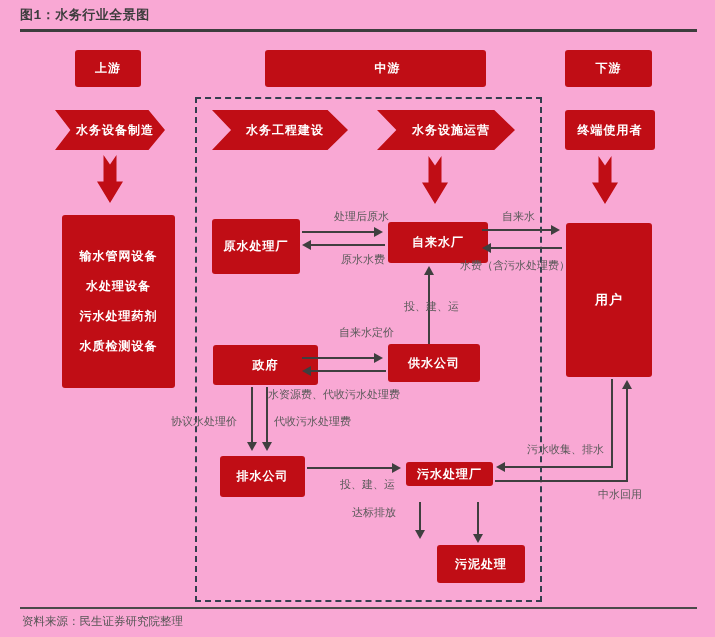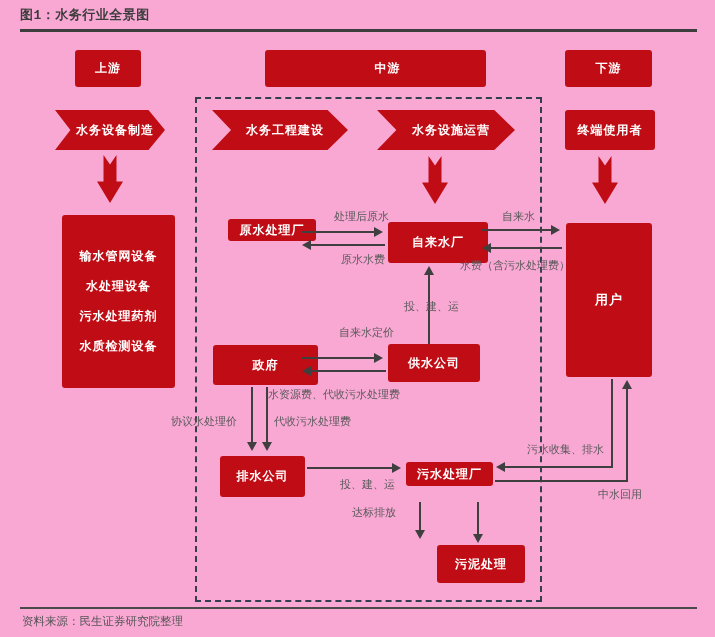--- a/index.html
+++ b/index.html
@@ -60,21 +60,21 @@
   <div class="abs blockarrow" style="left:422px;top:156px;width:26px;height:48px;"></div>
   <div class="abs blockarrow" style="left:592px;top:156px;width:26px;height:48px;"></div>
 
   <div class="abs rbox" style="left:62px;top:215px;width:113px;height:173px;flex-direction:column;">
     <div class="eqline">输水管网设备</div>
     <div class="eqline">水处理设备</div>
     <div class="eqline">污水处理药剂</div>
     <div class="eqline">水质检测设备</div>
   </div>
 
-  <div class="abs rbox" style="left:212px;top:219px;width:88px;height:22px;margin-left:16px;">原水处理厂</div>
+  <div class="abs rbox" style="left:212px;top:219px;width:88px;height:55px;">原水处理厂</div>
   <div class="abs rbox" style="left:388px;top:222px;width:100px;height:41px;">自来水厂</div>
   <div class="abs rbox" style="left:213px;top:345px;width:105px;height:40px;">政府</div>
   <div class="abs rbox" style="left:388px;top:344px;width:92px;height:38px;">供水公司</div>
   <div class="abs rbox" style="left:220px;top:456px;width:85px;height:41px;">排水公司</div>
   <div class="abs rbox" style="left:406px;top:462px;width:87px;height:24px;">污水处理厂</div>
   <div class="abs rbox" style="left:437px;top:545px;width:88px;height:38px;">污泥处理</div>
   <div class="abs rbox" style="left:566px;top:223px;width:86px;height:154px;font-size:13px;">用户</div>
 
   <div class="abs hline" style="left:302px;top:231px;width:72px;"></div>
   <div class="abs tri r" style="left:374px;top:227px;"></div>

